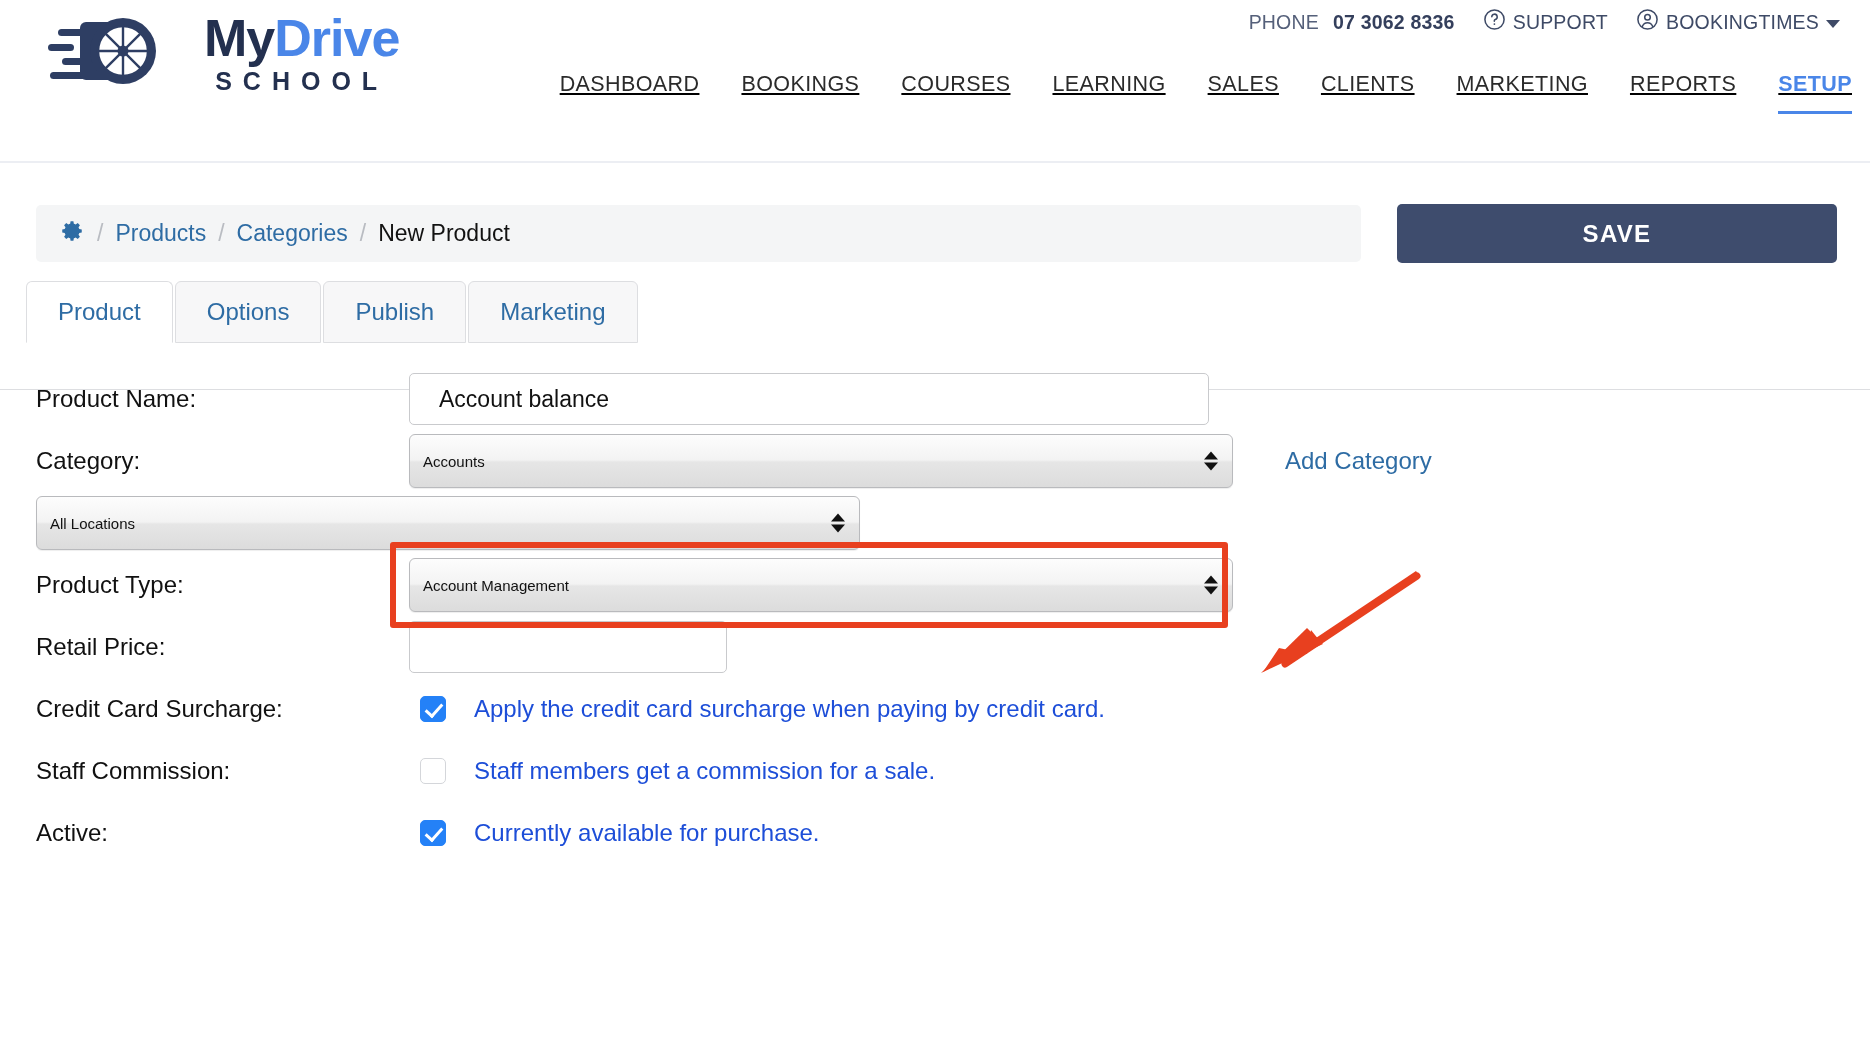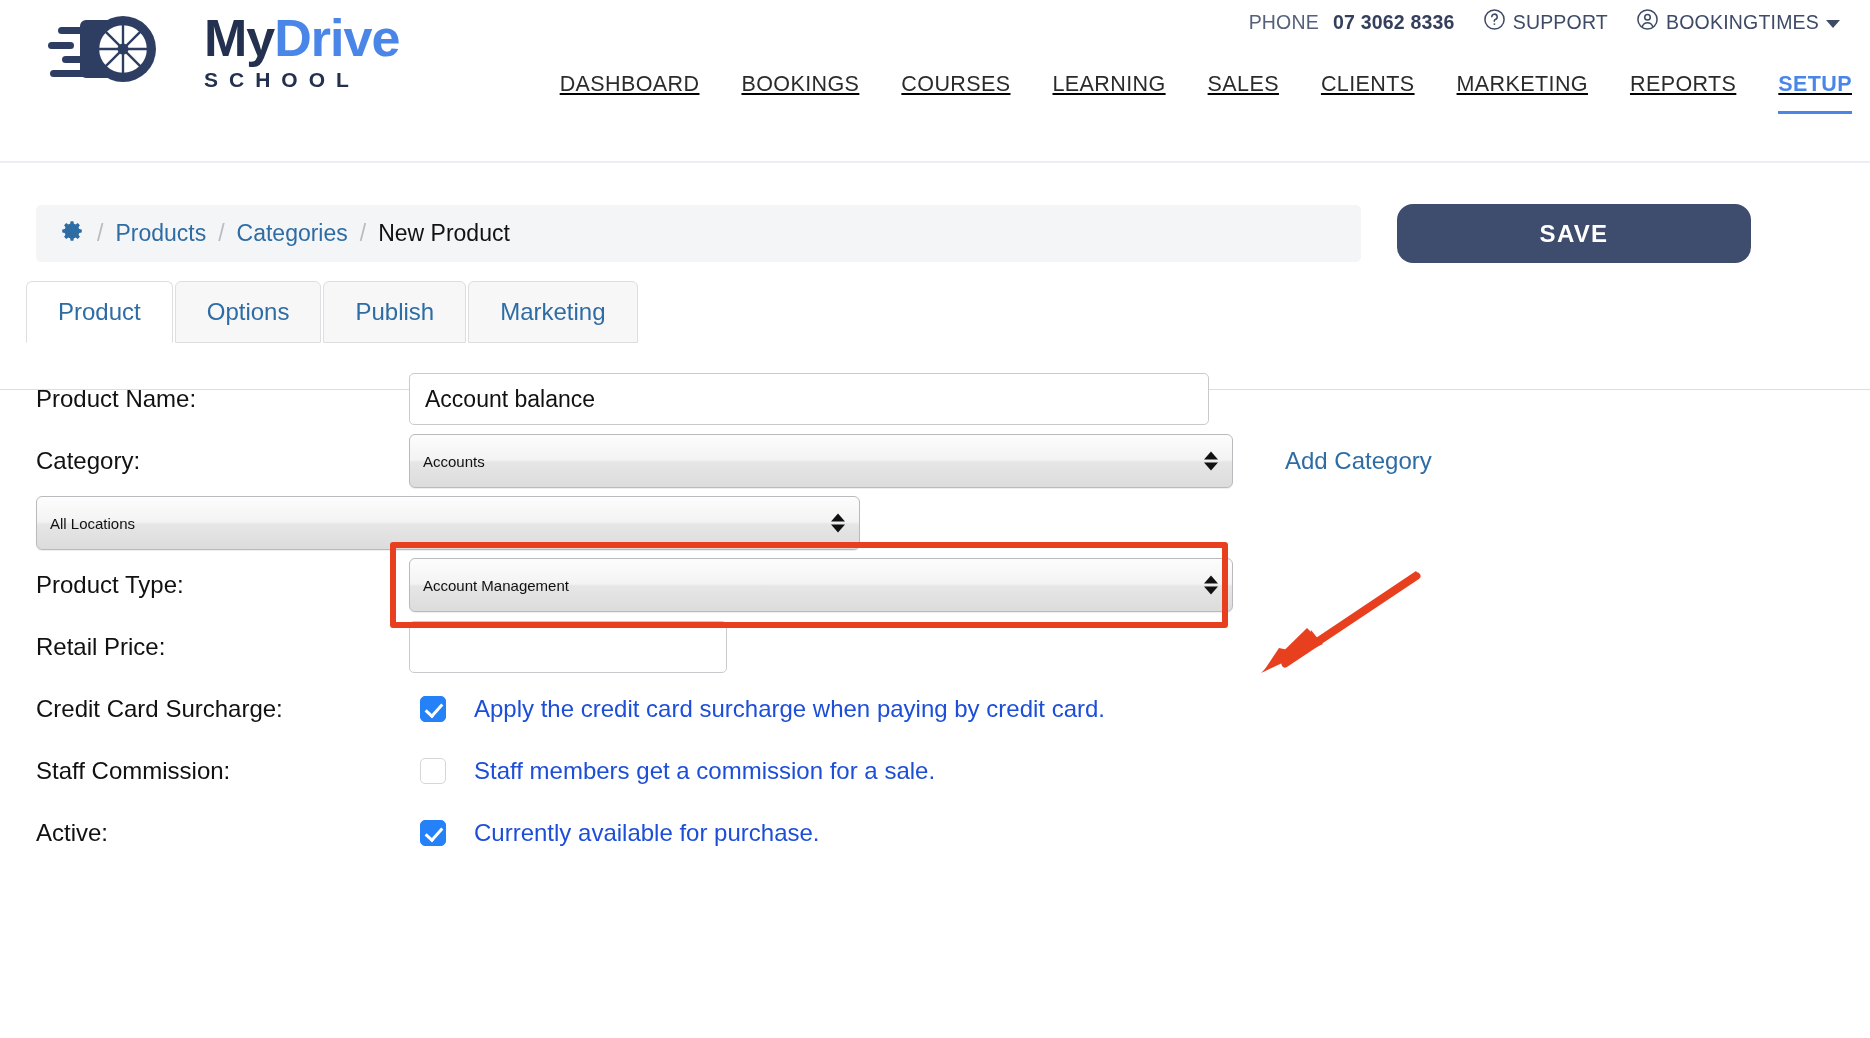--- a/index.html
+++ b/index.html
@@ -27,22 +27,22 @@
     display: flex;
     align-items: center;
     gap: 24px;
   }
   .logo-mark { width: 132px; height: 78px; display: block; }
   .logo-text { display: flex; flex-direction: column; line-height: 1; padding-top: 4px; }
   .logo-line1 { font-size: 52px; font-weight: bold; letter-spacing: -1px; }
   .logo-my { color: #23304f; }
   .logo-drive { color: #4a86e8; }
   .logo-line2 {
-    font-size: 21px; font-weight: bold; color: #23304f;
-    letter-spacing: 11px; margin-top: 5px;
+    font-size: 25px; font-weight: bold; color: #23304f;
+    letter-spacing: 11px; margin-top: 5px; text-align: center;
   }
 
   .topbar {
     position: absolute;
     right: 30px; top: 8px;
     display: flex;
     align-items: center;
     gap: 28px;
     color: #3e4a66;
     font-size: 19.5px;
@@ -95,24 +95,24 @@
     gap: 12px;
     font-size: 23px;
   }
   .crumb-link { color: #2e6ca4; cursor: pointer; }
   .crumb-sep { color: #b9bcc2; }
   .crumb-current { color: #121212; }
 
   .save-btn {
     position: absolute;
     left: 1397px; top: 41px;
-    width: 354px; height: 59px;
+    width: 440px; height: 59px;
     background: #3e4c6d;
     border: none;
-    border-radius: 16px;
+    border-radius: 5px;
     color: #ffffff;
     font-size: 24px;
     font-weight: bold;
     letter-spacing: 1.3px;
     cursor: pointer;
     font-family: "Liberation Sans", sans-serif;
   }
 
   
   .tabs {
@@ -168,21 +168,21 @@
     font-size: 24px;
     color: #111111;
     flex: none;
   }
   .ftext {
     width: 800px; height: 52px;
     border: 1px solid #c9cacd;
     border-radius: 5px;
     background: #ffffff;
     font-size: 23px;
-    padding: 0 15px;
+    padding: 0 29px;
     color: #111111;
     font-family: "Liberation Sans", sans-serif;
   }
   .ftext.short { width: 318px; }
 
   .fselect {
     position: relative;
     width: 824px; height: 54px;
     border: 1px solid #b9babd;
     border-radius: 6px;

